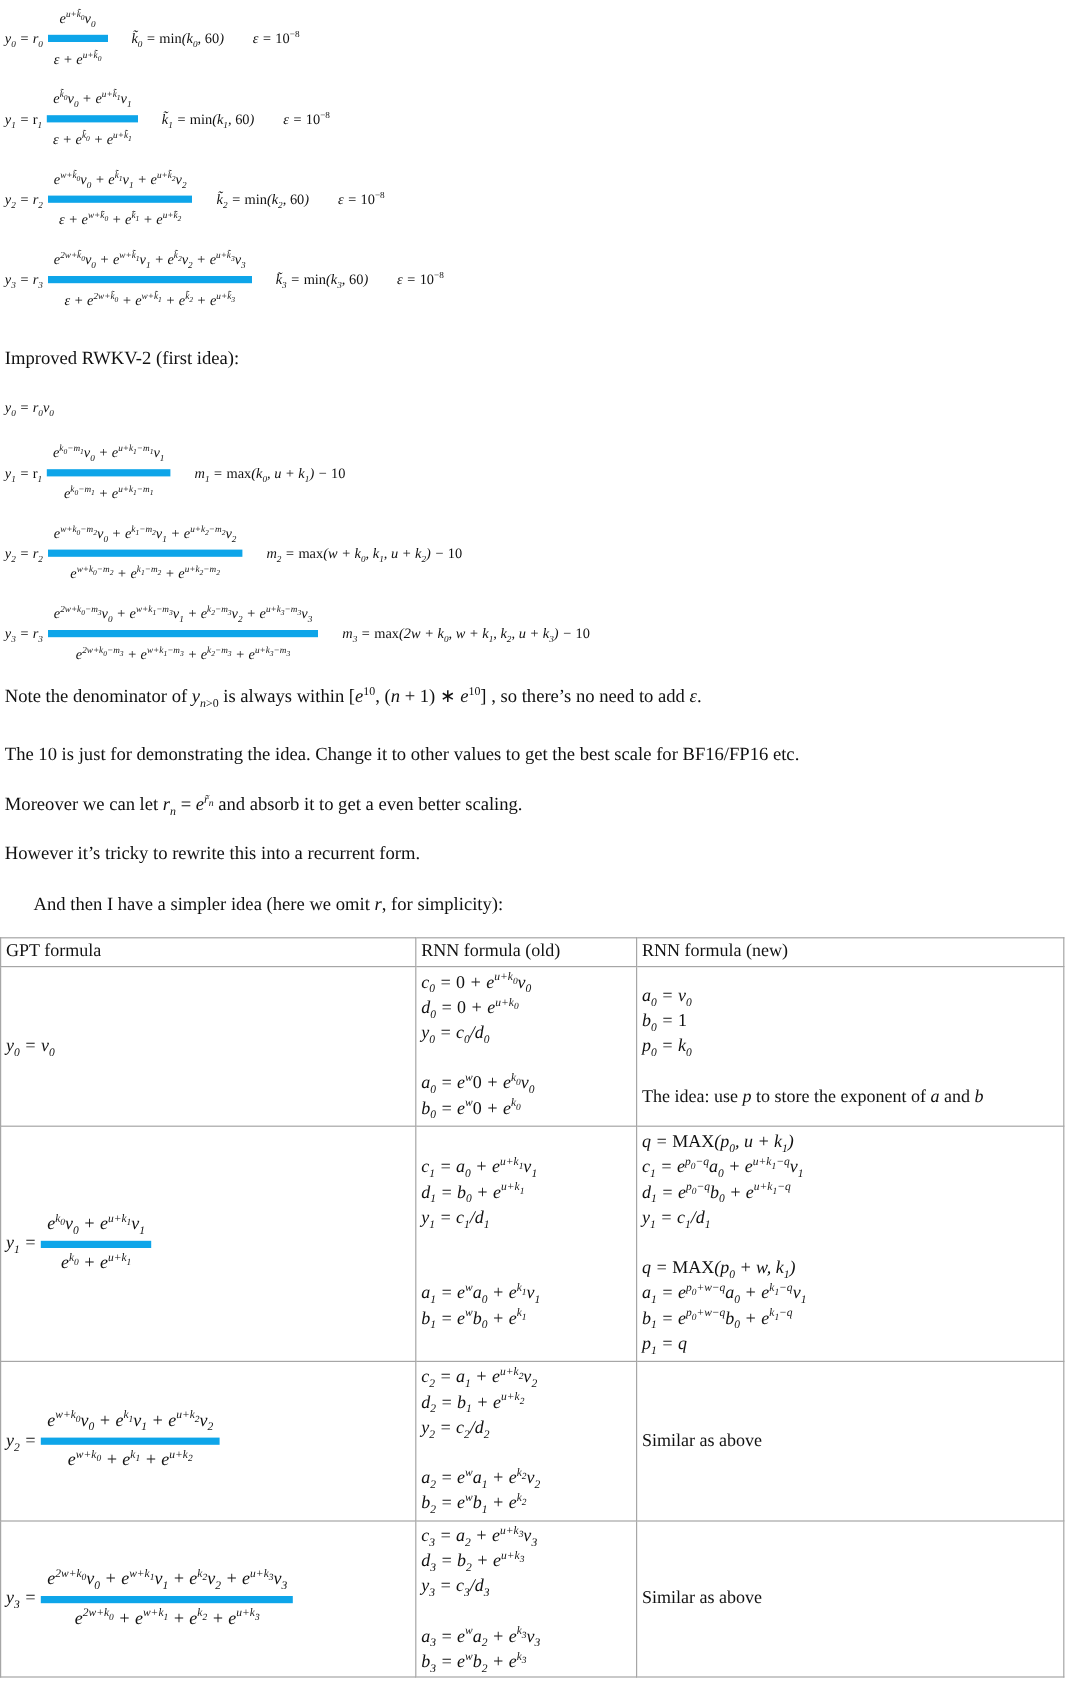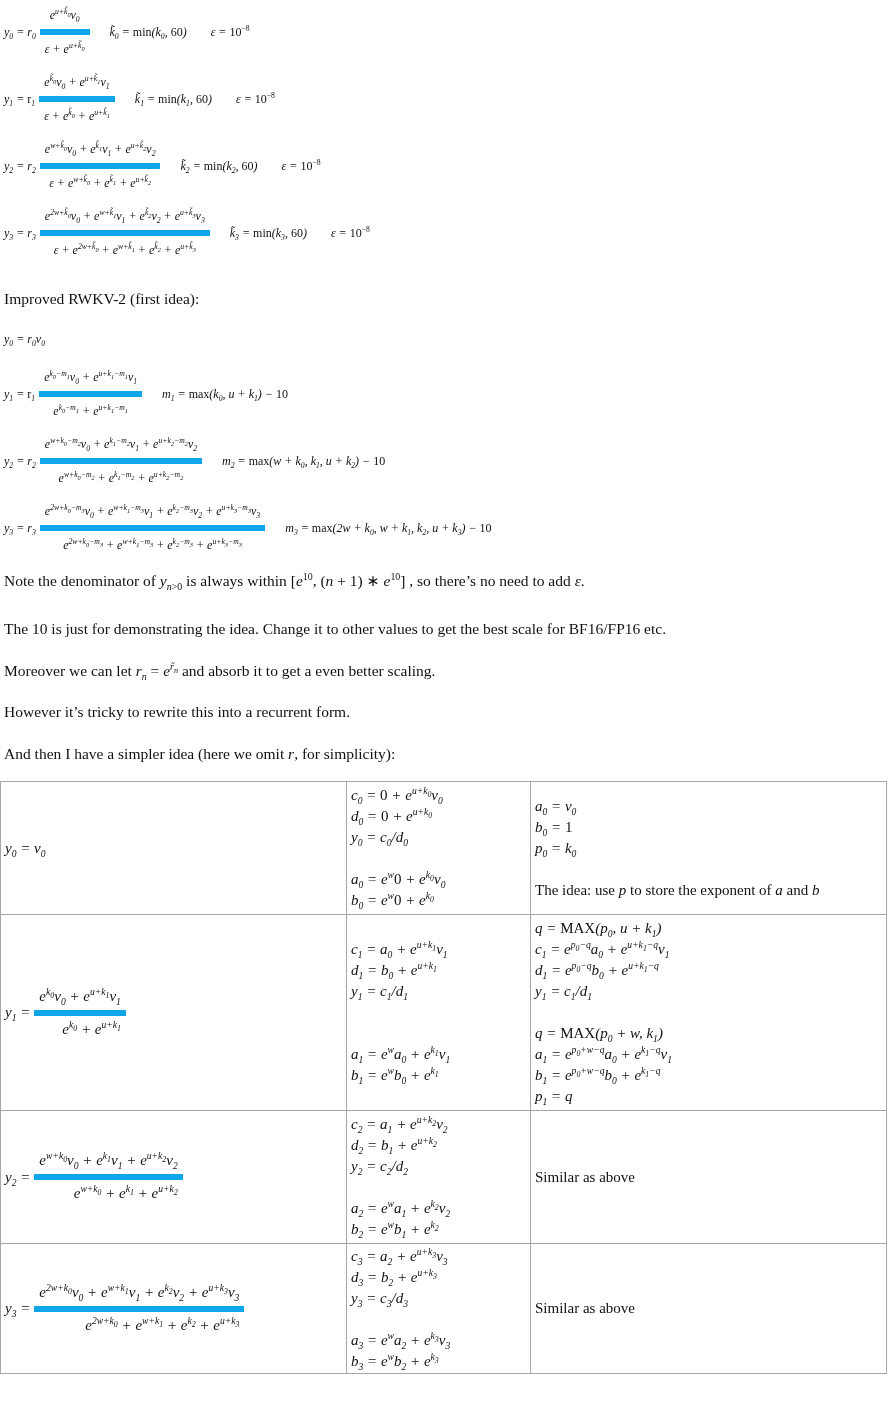--- a/index.html
+++ b/index.html
@@ -26,31 +26,31 @@
   #eq-imp-1{margin-top:16px;}
   .eq .frac{margin:0 4px;}
   .frac{display:inline-flex;flex-direction:column;text-align:center;}
   .frac .num{padding:0 5px 3px 5px;border-bottom:6px solid #0ea5e9;line-height:22px;}
   .frac .den{padding:3px 5px 0 5px;line-height:22px;}
   .side{margin-left:16px;}
   #p-note{margin-top:14px;}
   #p-ten{margin-top:28px;}
   #p-moreover{margin-top:22px;}
   #p-however{margin-top:21px;}
-  #p-simpler{margin-top:22px;}
+  #p-simpler{margin-top:22px;margin-left:24px;}
   table{border-collapse:collapse;table-layout:fixed;width:887px;margin-top:17px;font-size:15px;}
   td{border:1px solid #a6a6a6;vertical-align:middle;padding:0 0 0 4px;overflow:hidden;}
   tr.h-head{height:24px;}
   tr.h-r1{height:133px;}
   tr.h-r2{height:196px;}
   tr.h-r3{height:133px;}
   tr.h-r4{height:130px;}
   .mline{line-height:21px;height:21px;white-space:nowrap;}
   td .eq{font-size:15px;}
-  td .frac .num, td .frac .den{line-height:21px;text-align:right;}
+  td .frac .num, td .frac .den{line-height:21px;}
 </style>
 </head>
 <body>
 
 <div class="content">
 
 
   <div class="eq eq-tall">
     <span class="math">y<sub>0</sub> = r<sub>0</sub></span>
     <span class="frac">
@@ -128,20 +128,25 @@
 
 </div>
 
 <table>
   <colgroup>
     <col style="width:346px">
     <col style="width:184px">
     <col>
   </colgroup>
   <tbody>
+    <tr class="h-head">
+      <td class="text">GPT formula</td>
+      <td class="text">RNN formula (old)</td>
+      <td class="text">RNN formula (new)</td>
+    </tr>
 
     <tr class="h-r1">
       <td>
         <div class="eq">
             <span class="math">y<sub>0</sub> = v<sub>0</sub></span>
           </div>
       </td>
       <td>
         <div class="lines">
             <div class="mline math">c<sub>0</sub> = <span class="rm">0</span> + e<sup>u+k<sub>0</sub></sup>v<sub>0</sub></div>

